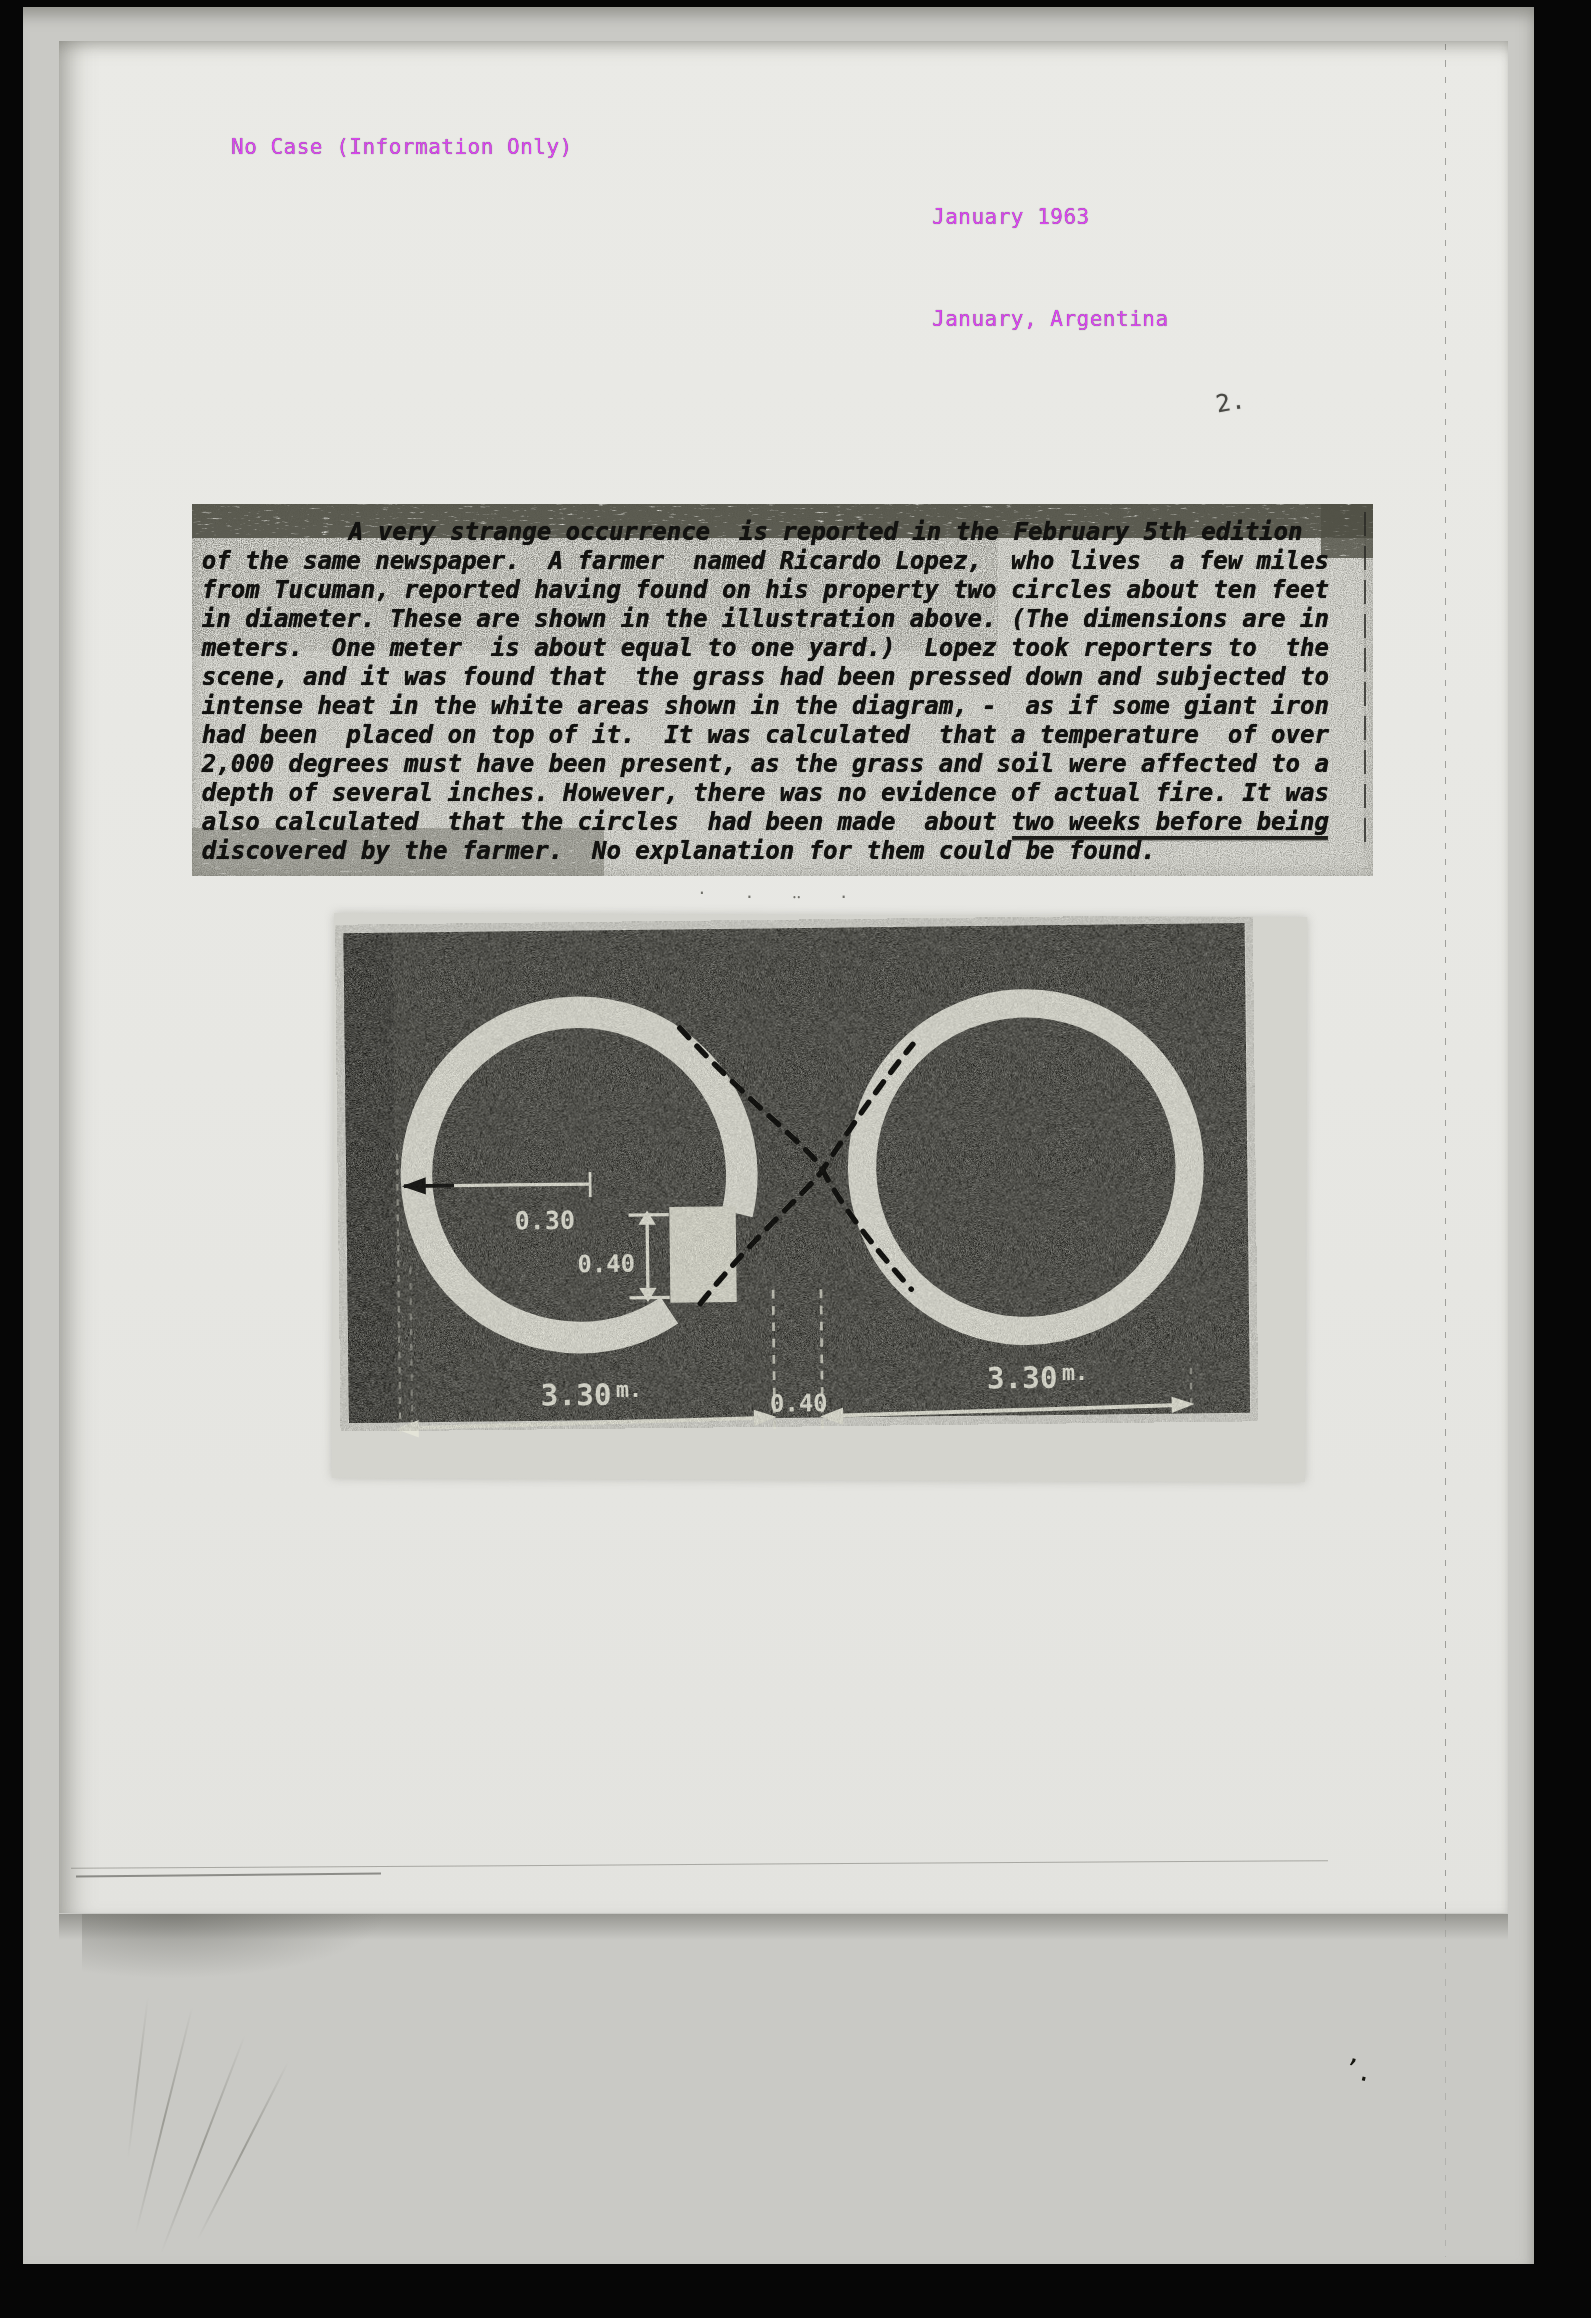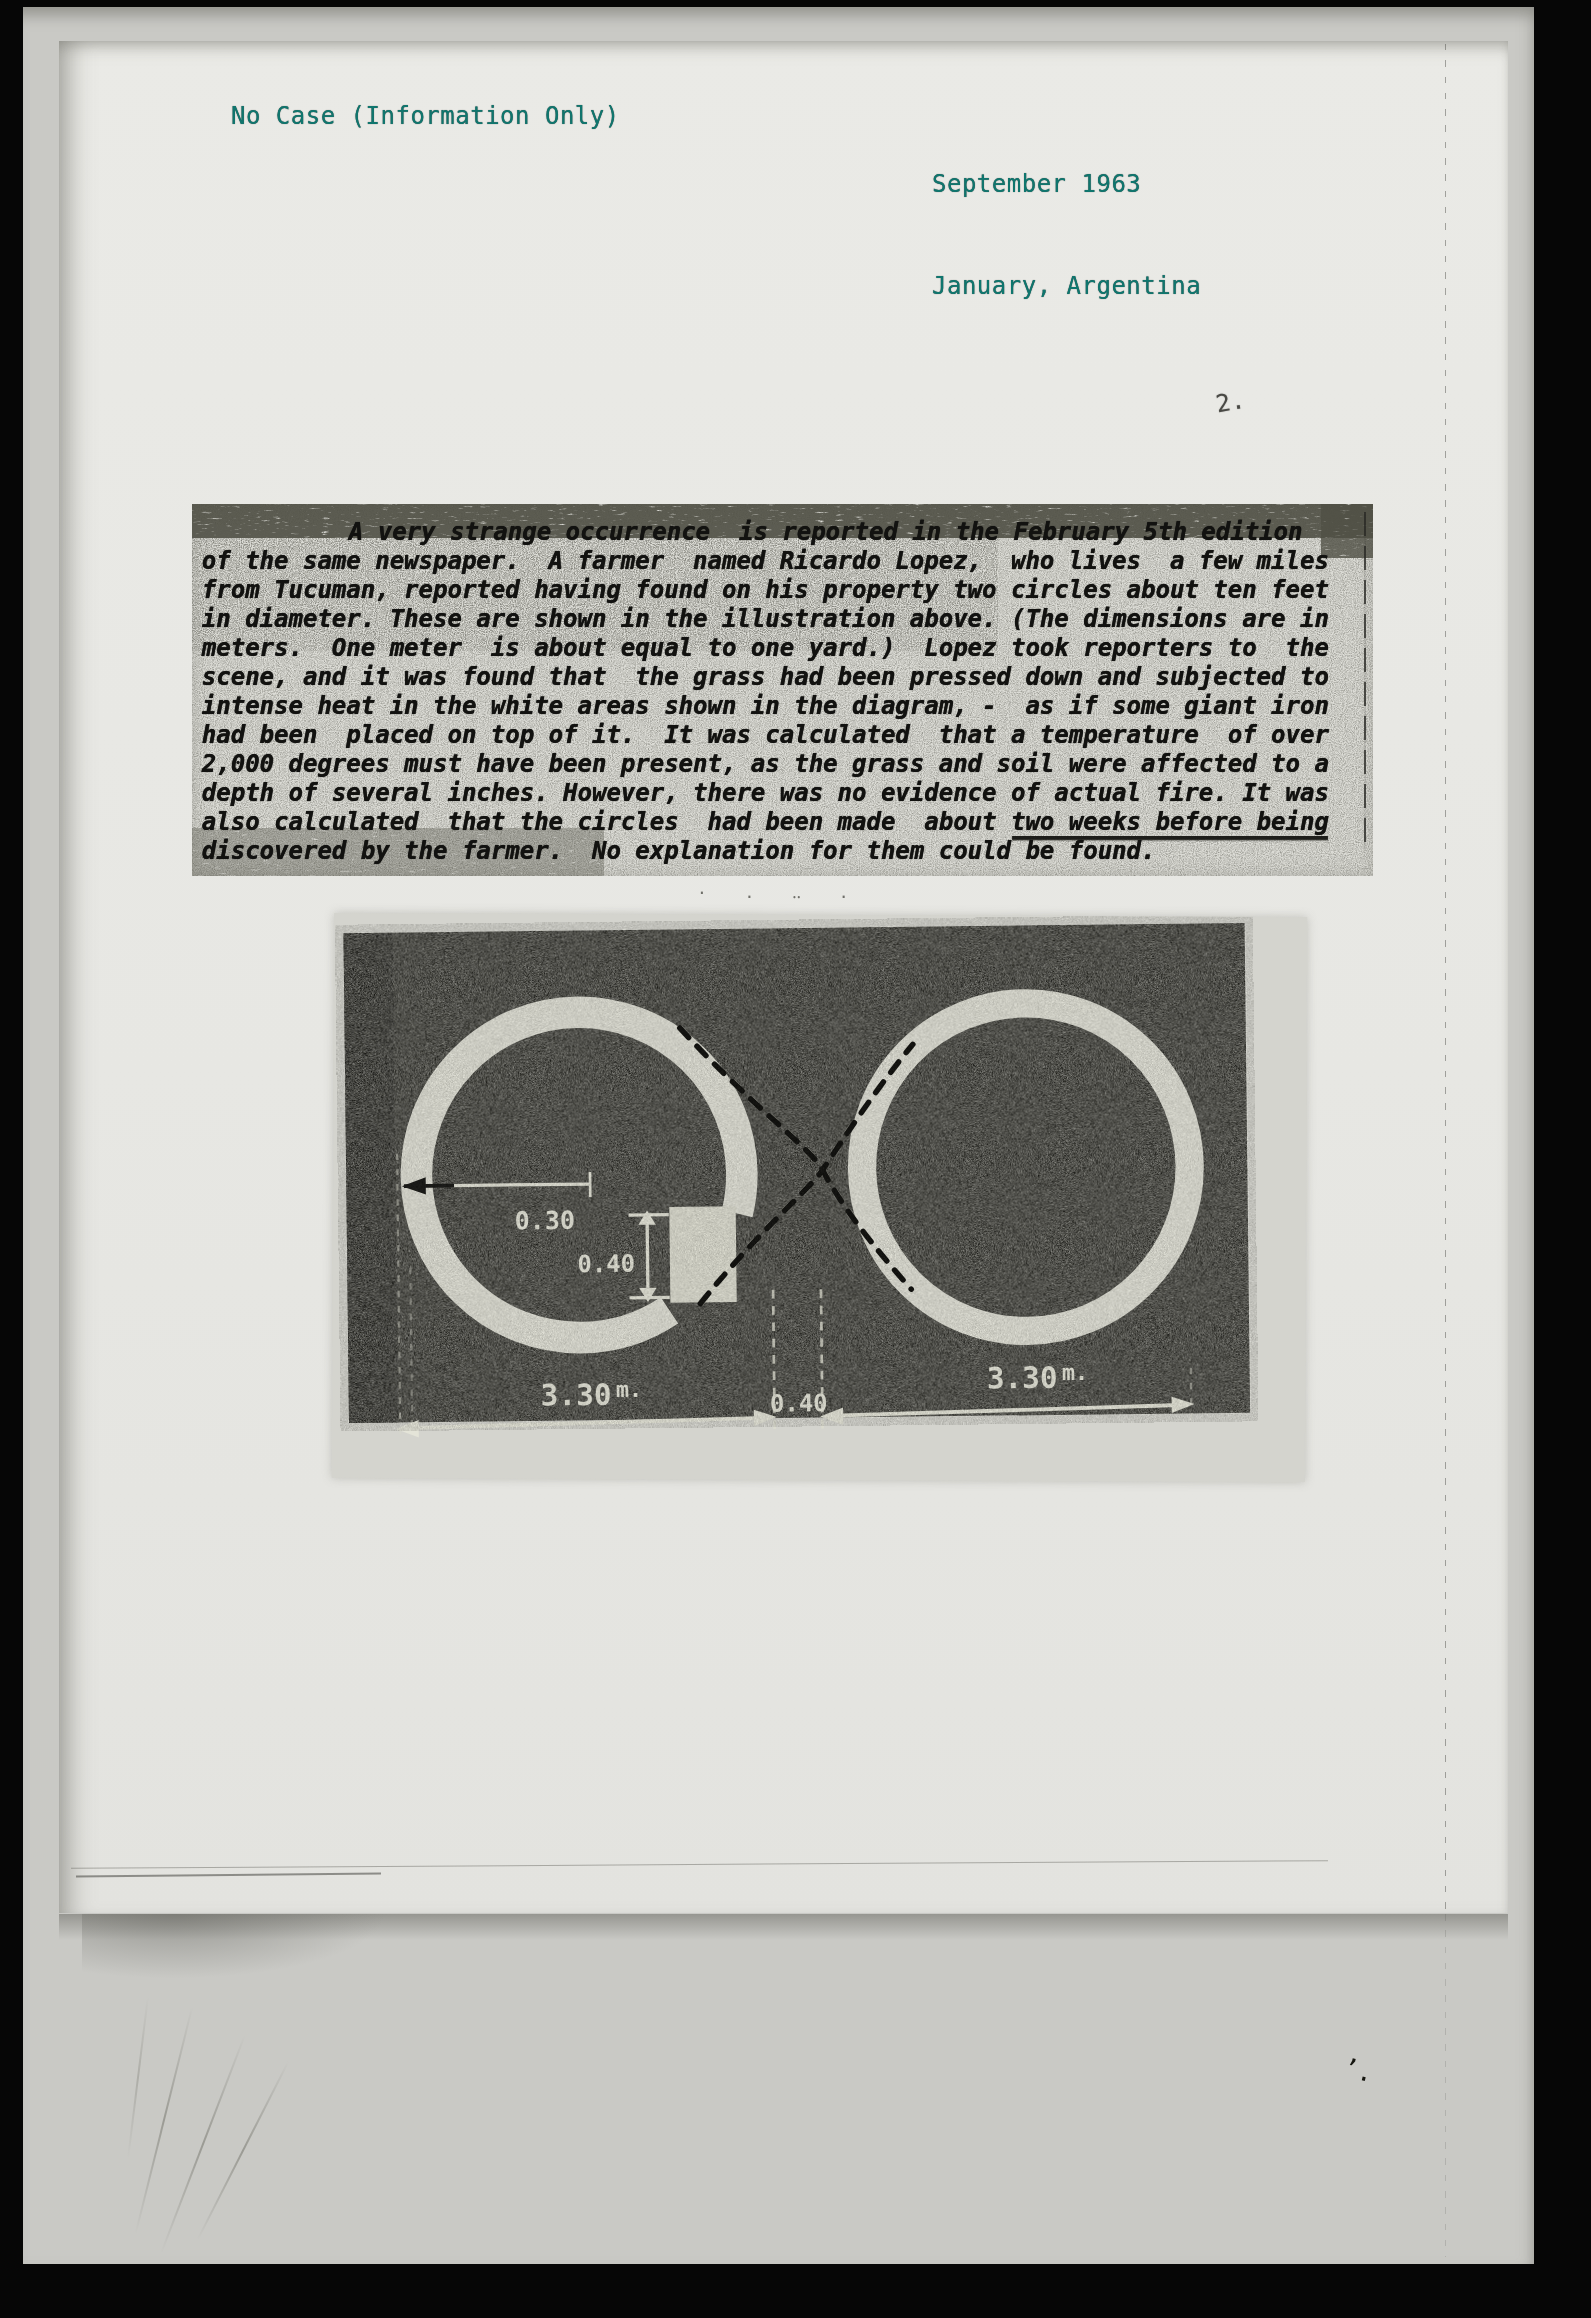--- a/index.html
+++ b/index.html
@@ -16,22 +16,22 @@
          background:linear-gradient(180deg,#eaeae6 0%,#e7e7e3 55%,#e3e3df 100%);
          box-shadow:inset 0 14px 18.5px -11px rgba(120,120,112,.65),
                     inset 28px 0 26px -18.5px rgba(110,110,102,.55),
                     inset -3.3px 0 7.6px -4.4px rgba(150,150,144,.4);}
   .paper-bottom-shadow{left:59px;top:1914px;width:1449px;height:26px;
          background:linear-gradient(180deg,rgba(108,108,102,.55),rgba(108,108,102,0));}
   .paper-bottom-blob{left:82px;top:1914px;width:305px;height:65px;
          background:radial-gradient(ellipse at 30% 0%,rgba(100,100,94,.5),rgba(100,100,94,0) 70%);}
 
   
-  .hdr{color:#0f766e;font-size:24px;letter-spacing:0.5px;white-space:pre;
-       text-shadow:0 0 0.8px rgba(20,20,18,.8);}
+  .hdr{color:#d946ef;font-size:21px;letter-spacing:0.5px;white-space:pre;
+       text-shadow:0 0 0.8px rgba(20,20,18,.8);margin-top:33px;}
   .hdr-left{left:231px;top:102px;}
   .hdr-right{left:932px;top:99px;line-height:34px;}
 
   
   .clipping{left:192px;top:504px;width:1181px;height:372px;background:#dcdcd6;
             box-shadow:inset 0 0 15.2px rgba(120,120,112,.35);}
   .clip-noise{position:absolute;left:0;top:0;}
   .clip-lines{position:absolute;left:9.8px;top:14px;width:1161px;color:#121210;
               font-size:24px;font-weight:bold;line-height:29px;white-space:pre;
               text-shadow:0 0 0.9px rgba(10,10,8,.9),0.3px 0.3px 0 rgba(30,30,28,.55);}
@@ -71,21 +71,21 @@
 <div class="stage">
 
   <div class="abs sheet"></div>
 
   <div class="abs paper"></div>
   <div class="abs paper-bottom-shadow"></div>
   <div class="abs paper-bottom-blob"></div>
 
   <div class="abs hdr hdr-left">No Case (Information Only)</div>
   <div class="abs hdr hdr-right">
-    <div>September 1963</div>
+    <div>January 1963</div>
     <div>January, Argentina</div>
   </div>
 
   <div class="abs clipping">
     <svg class="clip-noise" width="1181" height="372" viewBox="0 0 2170 684">
       <defs>
         <filter id="grime" x="0" y="0" width="100%" height="100%">
           <feTurbulence type="fractalNoise" baseFrequency="0.5" numOctaves="2" seed="3"></feTurbulence>
           <feColorMatrix type="matrix" values="0 0 0 0 0.12  0 0 0 0 0.12  0 0 0 0 0.10  1.1 1.1 1.1 0 -1.35"></feColorMatrix>
         </filter>

